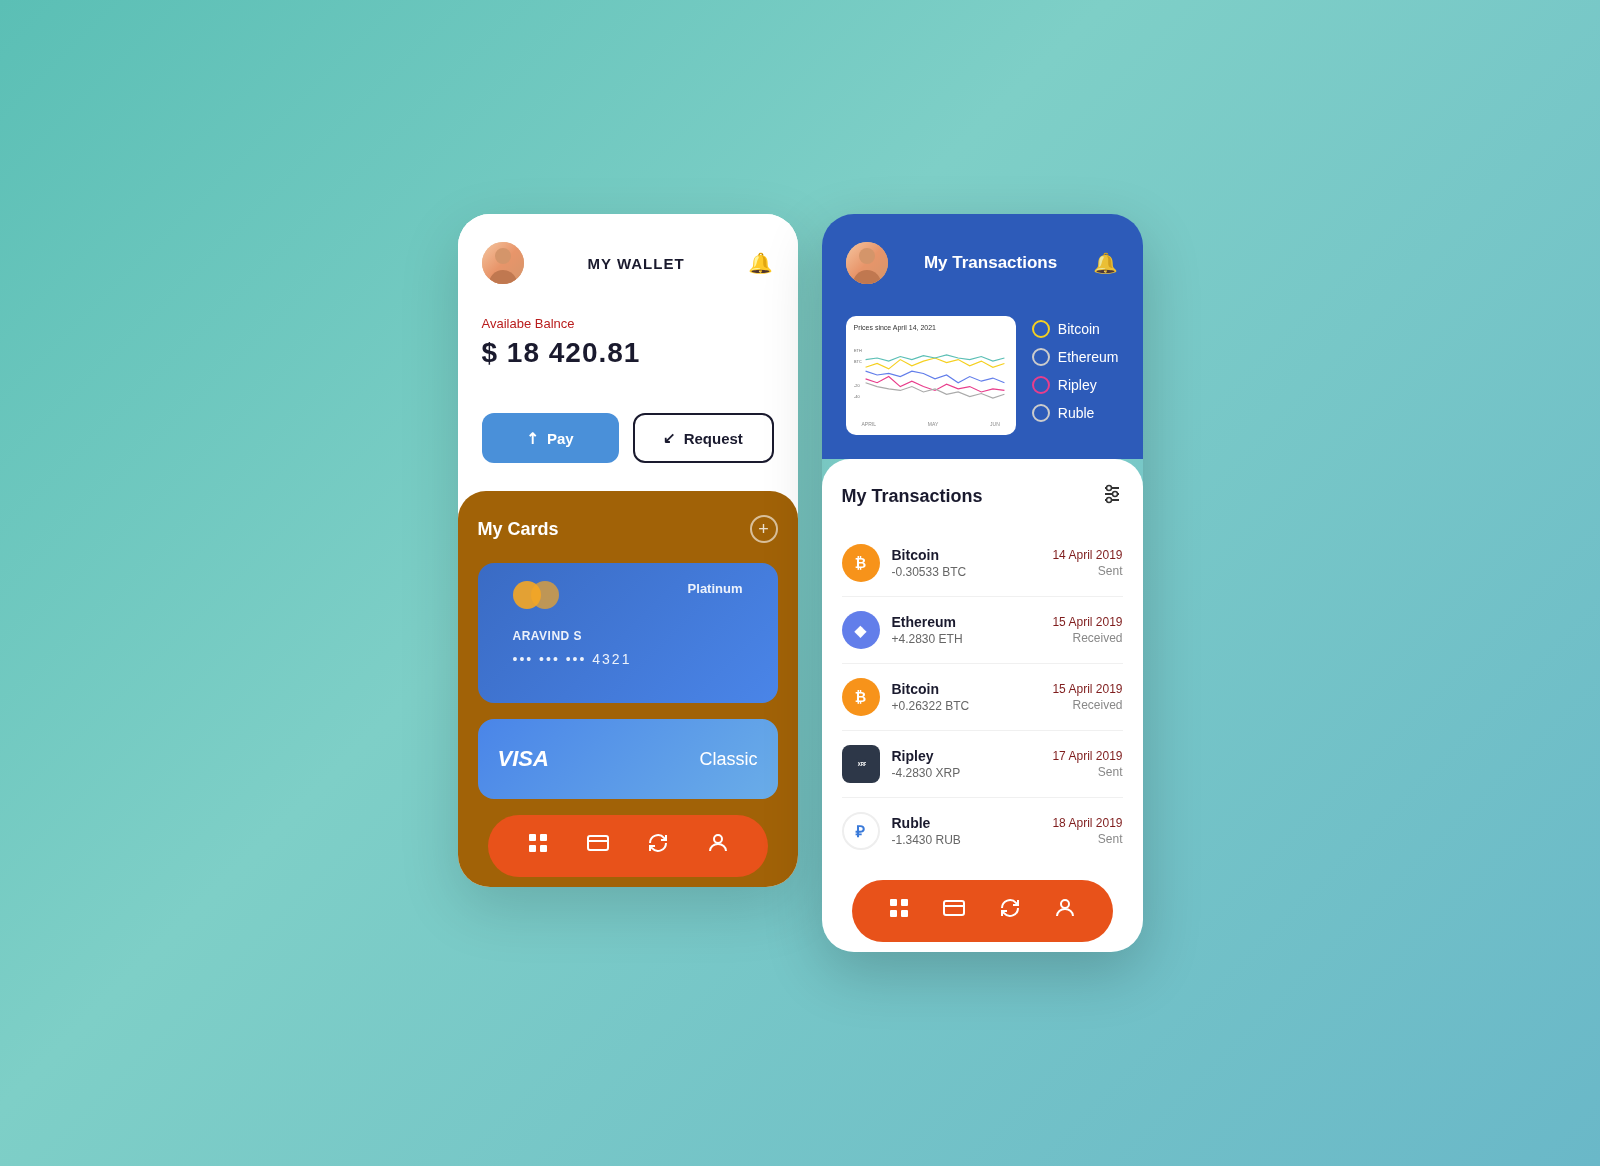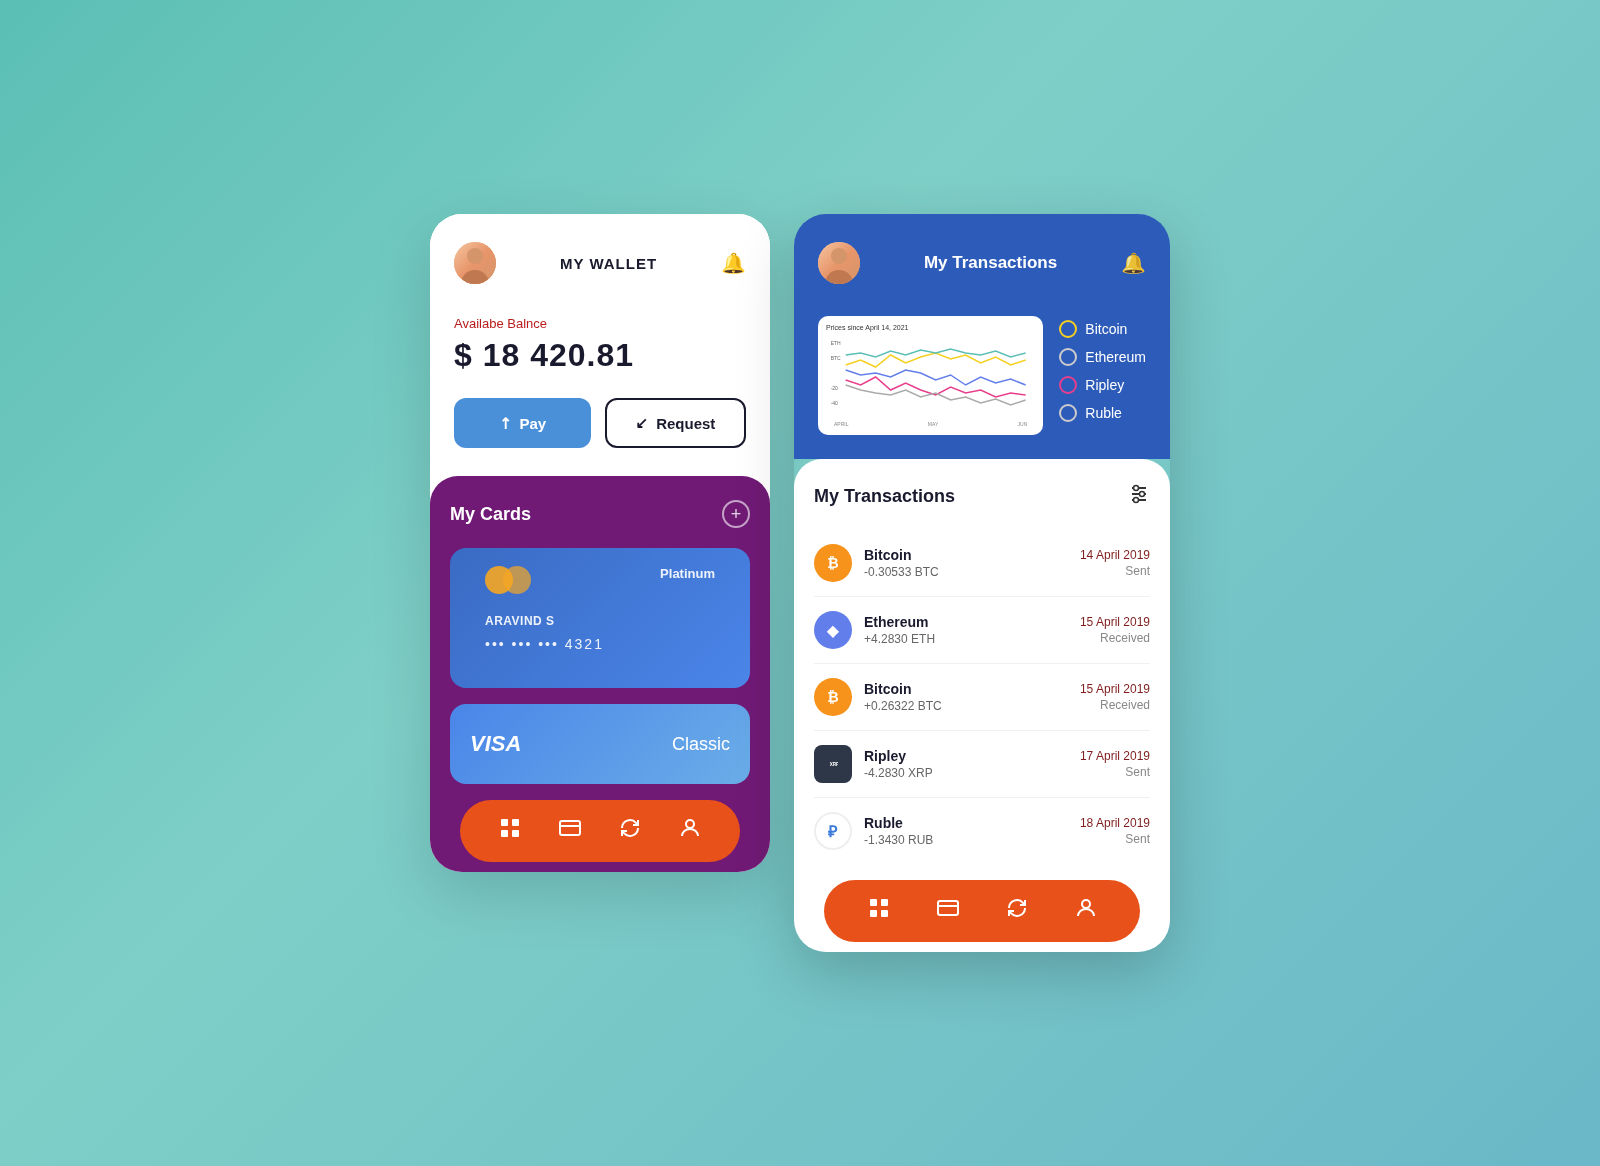--- a/index.html
+++ b/index.html
@@ -88,24 +88,24 @@
       color: #333;
       cursor: pointer;
     }
     .balance-label {
       font-size: 13px;
       color: #b91c1c;
       font-weight: 500;
       margin-bottom: 6px;
     }
     .balance-amount {
-      font-size: 32px;
+      font-size: 28px;
       font-weight: 700;
       color: #1a1a2e;
-      margin-bottom: 24px;
+      margin-bottom: 44px;
       letter-spacing: 1px;
     }
     .action-buttons {
       display: flex;
       gap: 14px;
       margin-bottom: 4px;
     }
     .btn-pay {
       flex: 1;
       padding: 14px;
@@ -132,21 +132,21 @@
       font-weight: 600;
       cursor: pointer;
       display: flex;
       align-items: center;
       justify-content: center;
       gap: 8px;
     }
 
     
     .phone-left-bottom {
-      background: #701a75;
+      background: #a16207;
       border-radius: 28px 28px 0 0;
       padding: 24px 20px 0;
       flex: 1;
     }
     .section-header {
       display: flex;
       align-items: center;
       justify-content: space-between;
       margin-bottom: 20px;
     }
@@ -258,21 +258,21 @@
     }
     .nav-icon {
       font-size: 22px;
       color: rgba(255,255,255,0.85);
       cursor: pointer;
     }
     .nav-icon.active { color: #fff; }
 
     
     .phone-right {
-      width: 376px;
+      width: 321px;
       border-radius: 32px;
       overflow: hidden;
       box-shadow: 0 20px 60px rgba(0,0,0,0.2);
       display: flex;
       flex-direction: column;
     }
     .phone-right-top {
       background: #2d5bb9;
       padding: 28px 24px 24px;
     }

